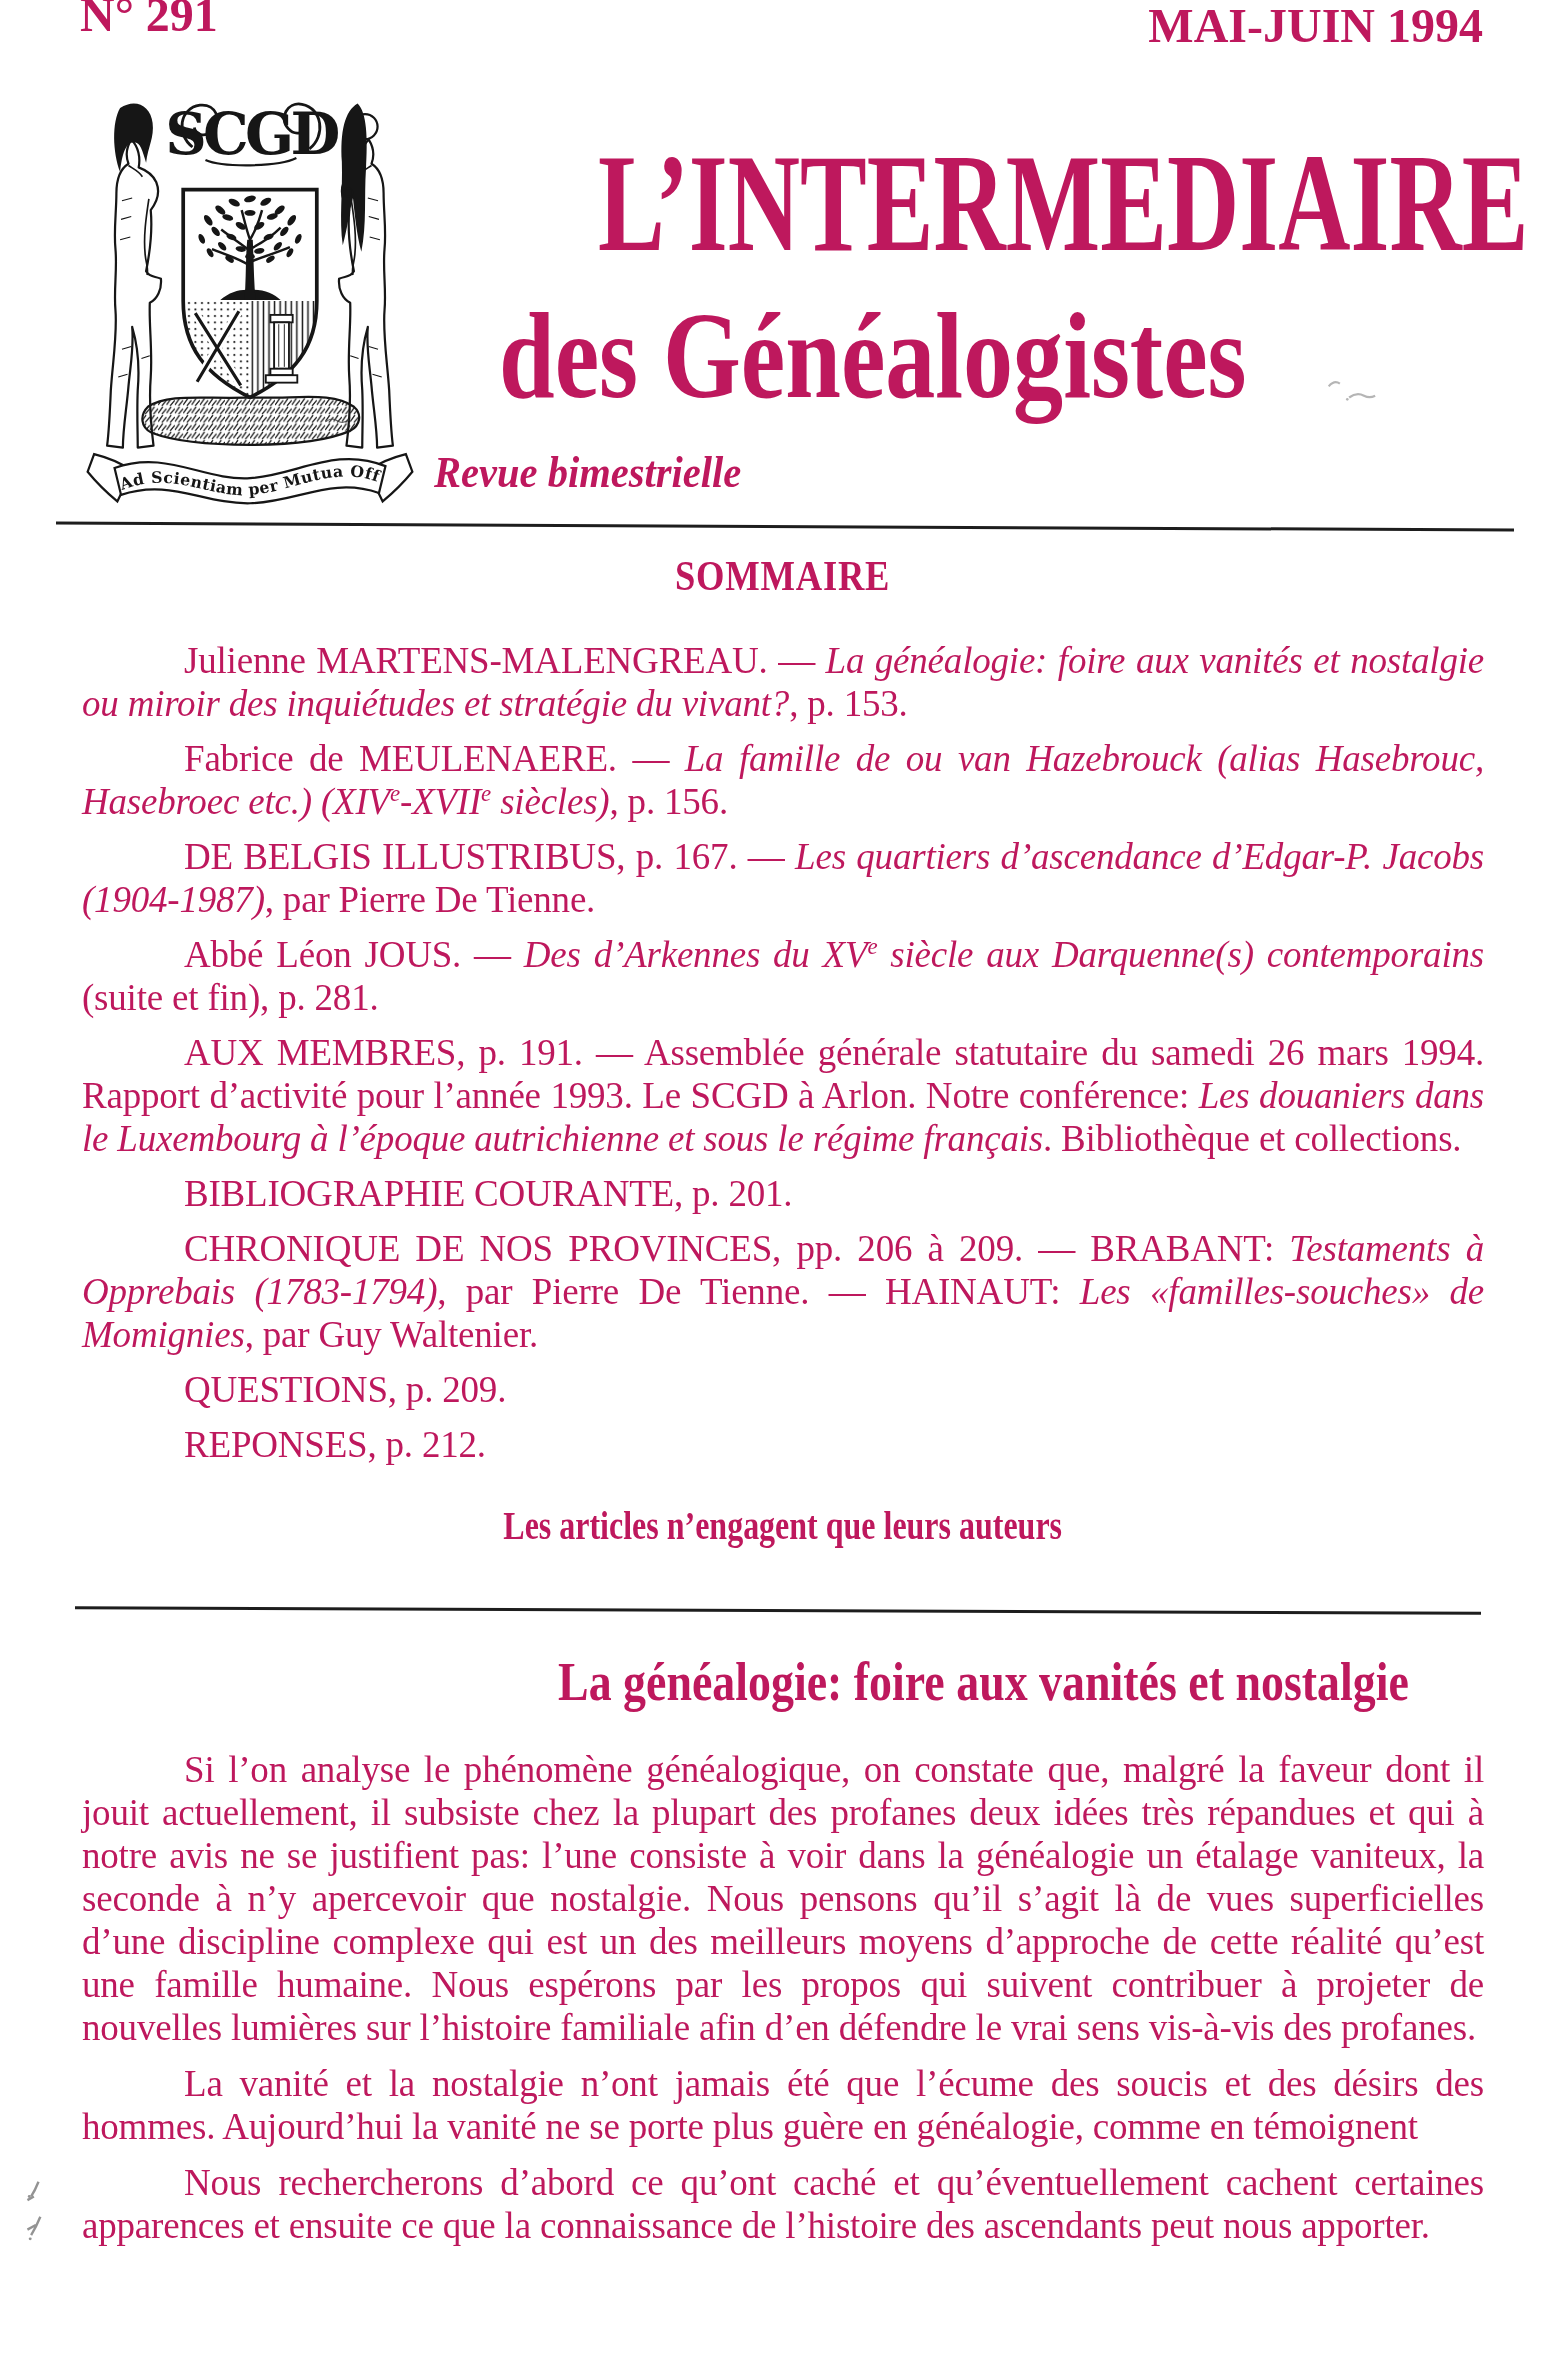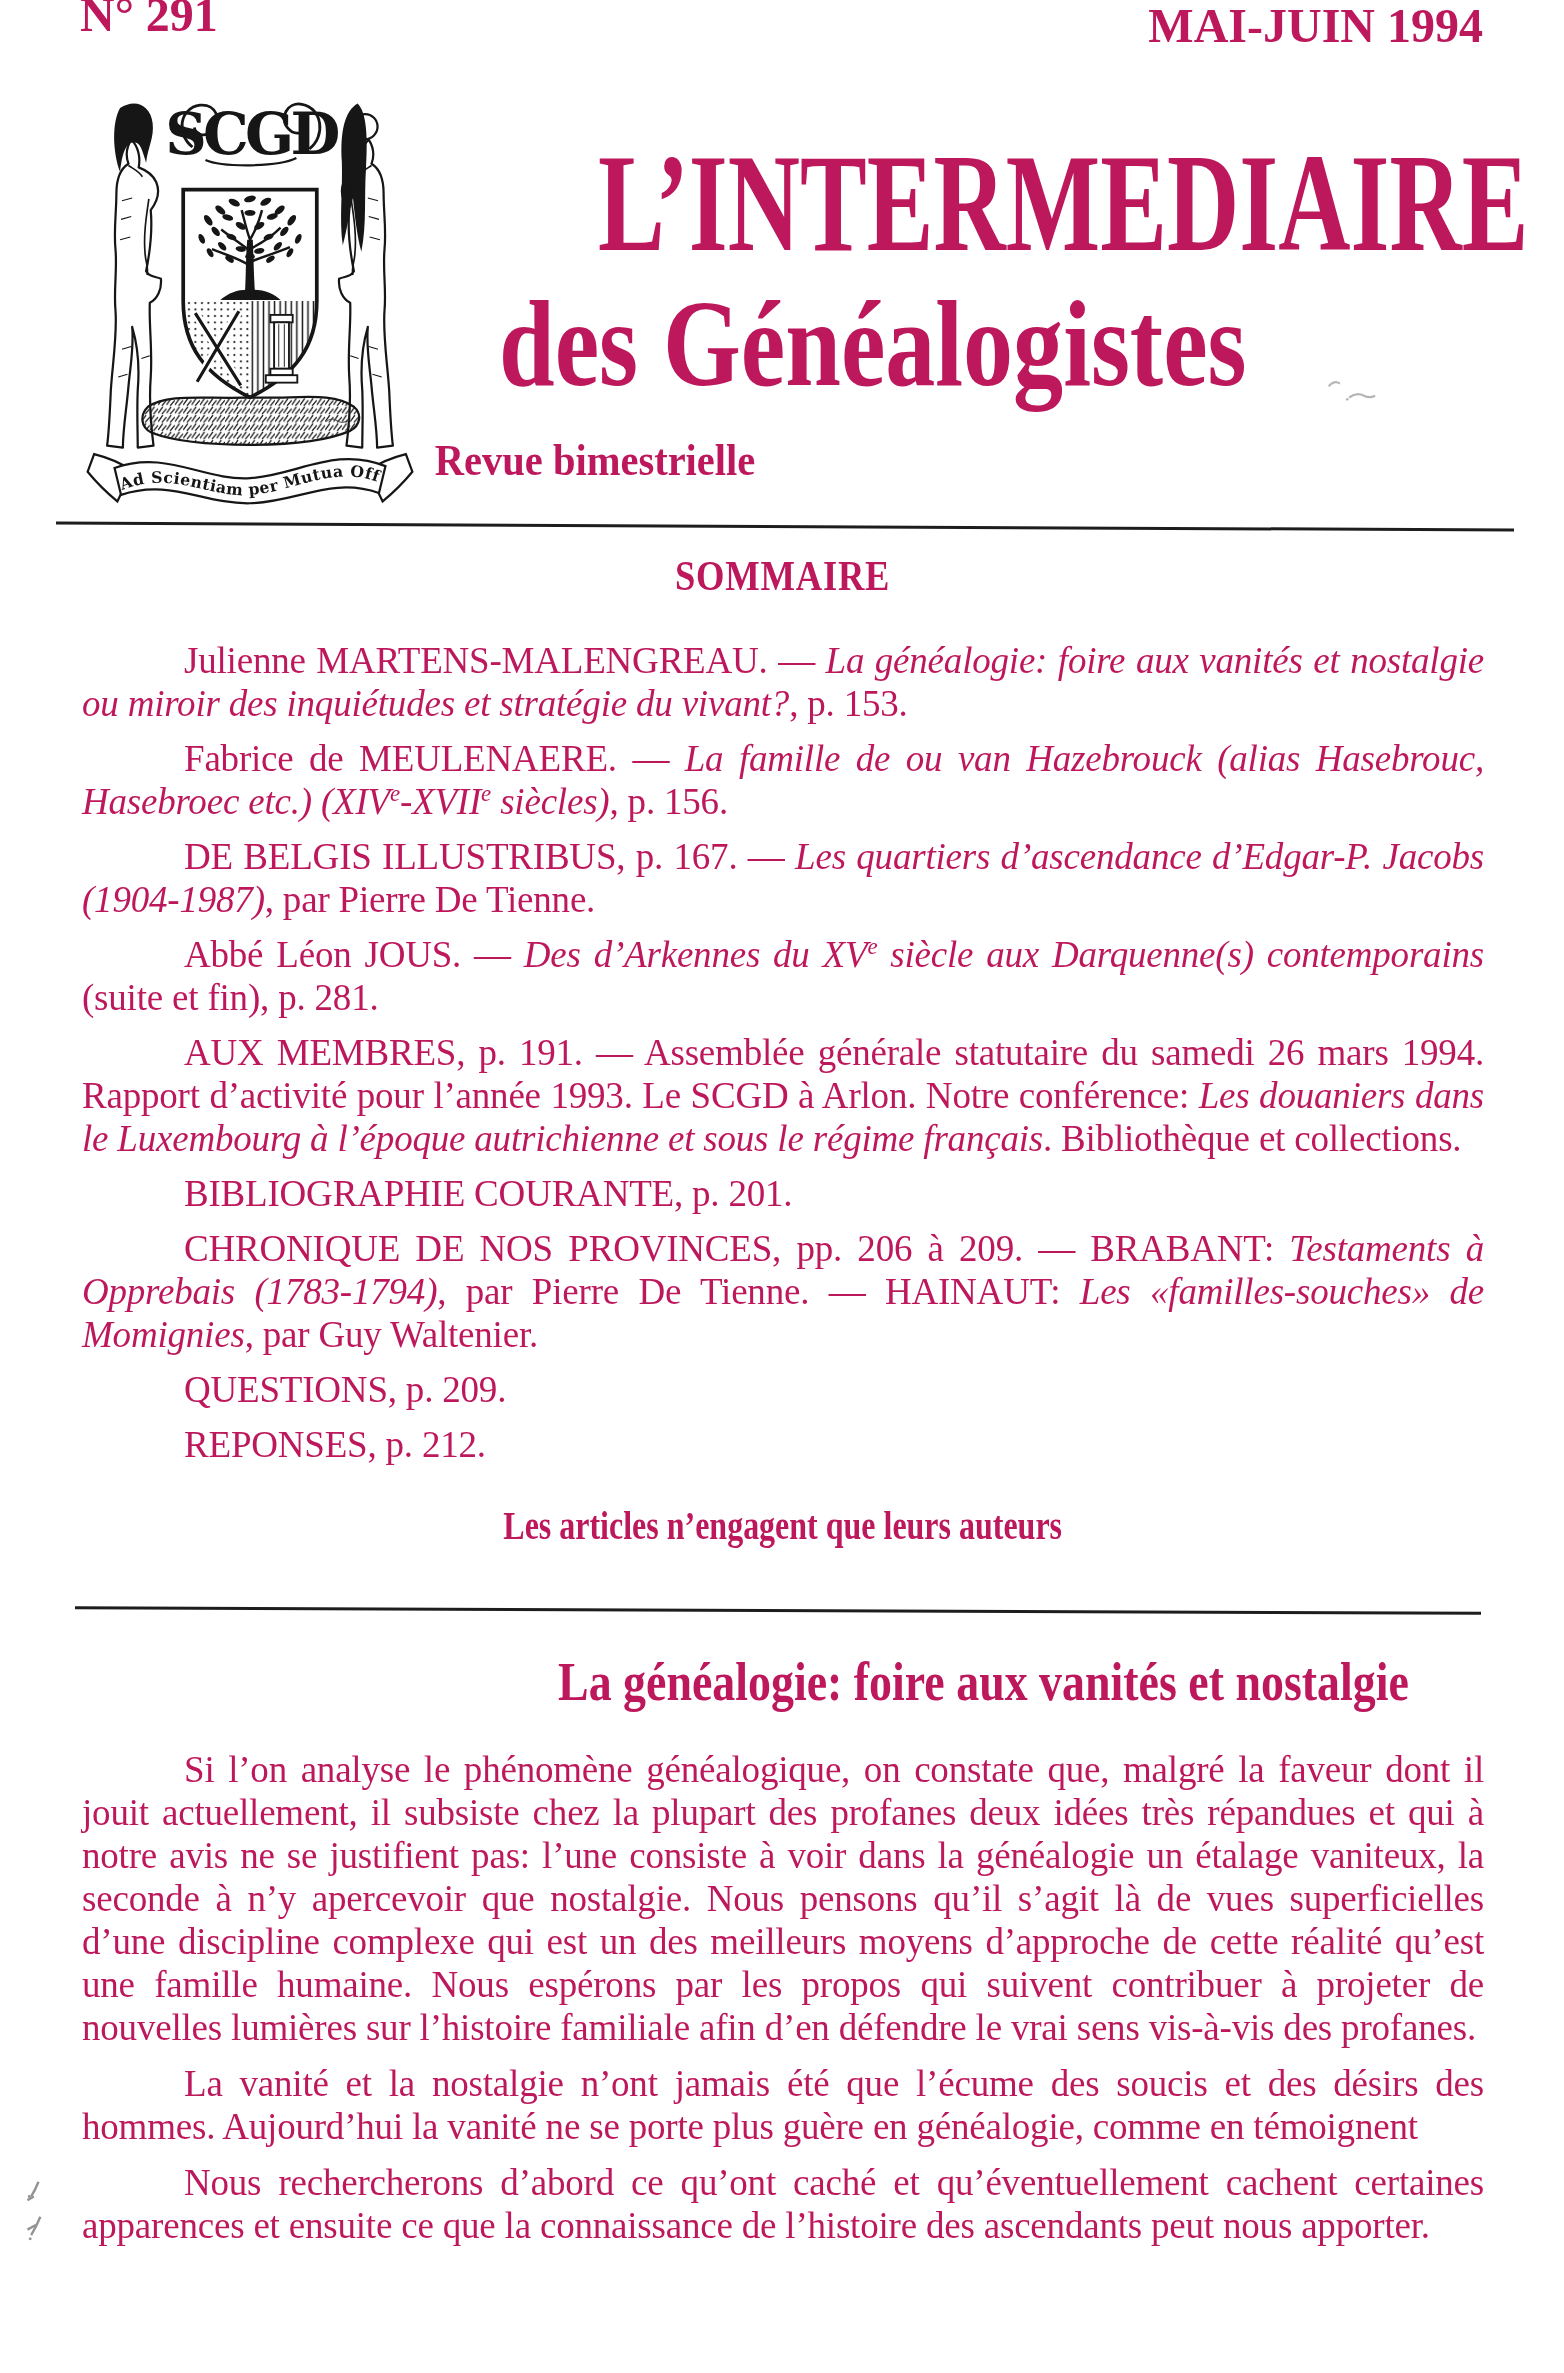--- a/index.html
+++ b/index.html
@@ -17,23 +17,23 @@
   .issue-date{
     position:absolute; right:82px; top:-1.9px;
     font-size:48px; font-weight:bold; white-space:nowrap;
   }
   .logo-box{ position:absolute; left:83px; top:80px; width:334px; height:429px; }
   .masthead{ position:absolute; left:417px; top:134px; width:1122px; text-align:left; }
   .mast-line{ display:block; line-height:1; }
   .mast-line > span{ display:inline-block; white-space:nowrap; }
   .mast-1{ font-size:139px; font-weight:bold; }
   .mast-1 > span{ transform:scaleX(.72); transform-origin:center; }
-  .mast-2{ font-size:122px; font-weight:bold; margin-top:10px;font-family:Liberation Serif, serif; }
+  .mast-2{ font-size:122px; font-weight:bold; margin-top:22px;font-family:Liberation Serif, serif; }
   .mast-2 > span{ transform:scaleX(.82); transform-origin:center; }
-  .mast-sub{ font-size:45px; font-weight:bold; margin-top:33px; }
+  .mast-sub{ font-size:45px; font-weight:bold; margin-top:33px;font-style:italic; }
   .mast-sub > span{ transform:scaleX(.9); transform-origin:center; }
   
   .rule{ position:absolute; left:56px; width:1458px; height:2.8px; background:#1d1d1d; }
   .rule-1{ top:525px; transform:rotate(.28deg); }
   .rule-flow{ border:none; height:2.8px; background:#1d1d1d; margin:61px 3.7px 0 -7.4px; transform:rotate(.22deg); }
   
   .content{ position:absolute; top:545px; left:82px; width:1402px; }
   .sommaire-heading{ text-align:center; font-size:43px; font-weight:bold; margin:5.6px 0 39px; }
   .sommaire-heading > span{ display:inline-block; transform:scaleX(.85); letter-spacing:0.9px; }
   .toc-entry, .body-par{

